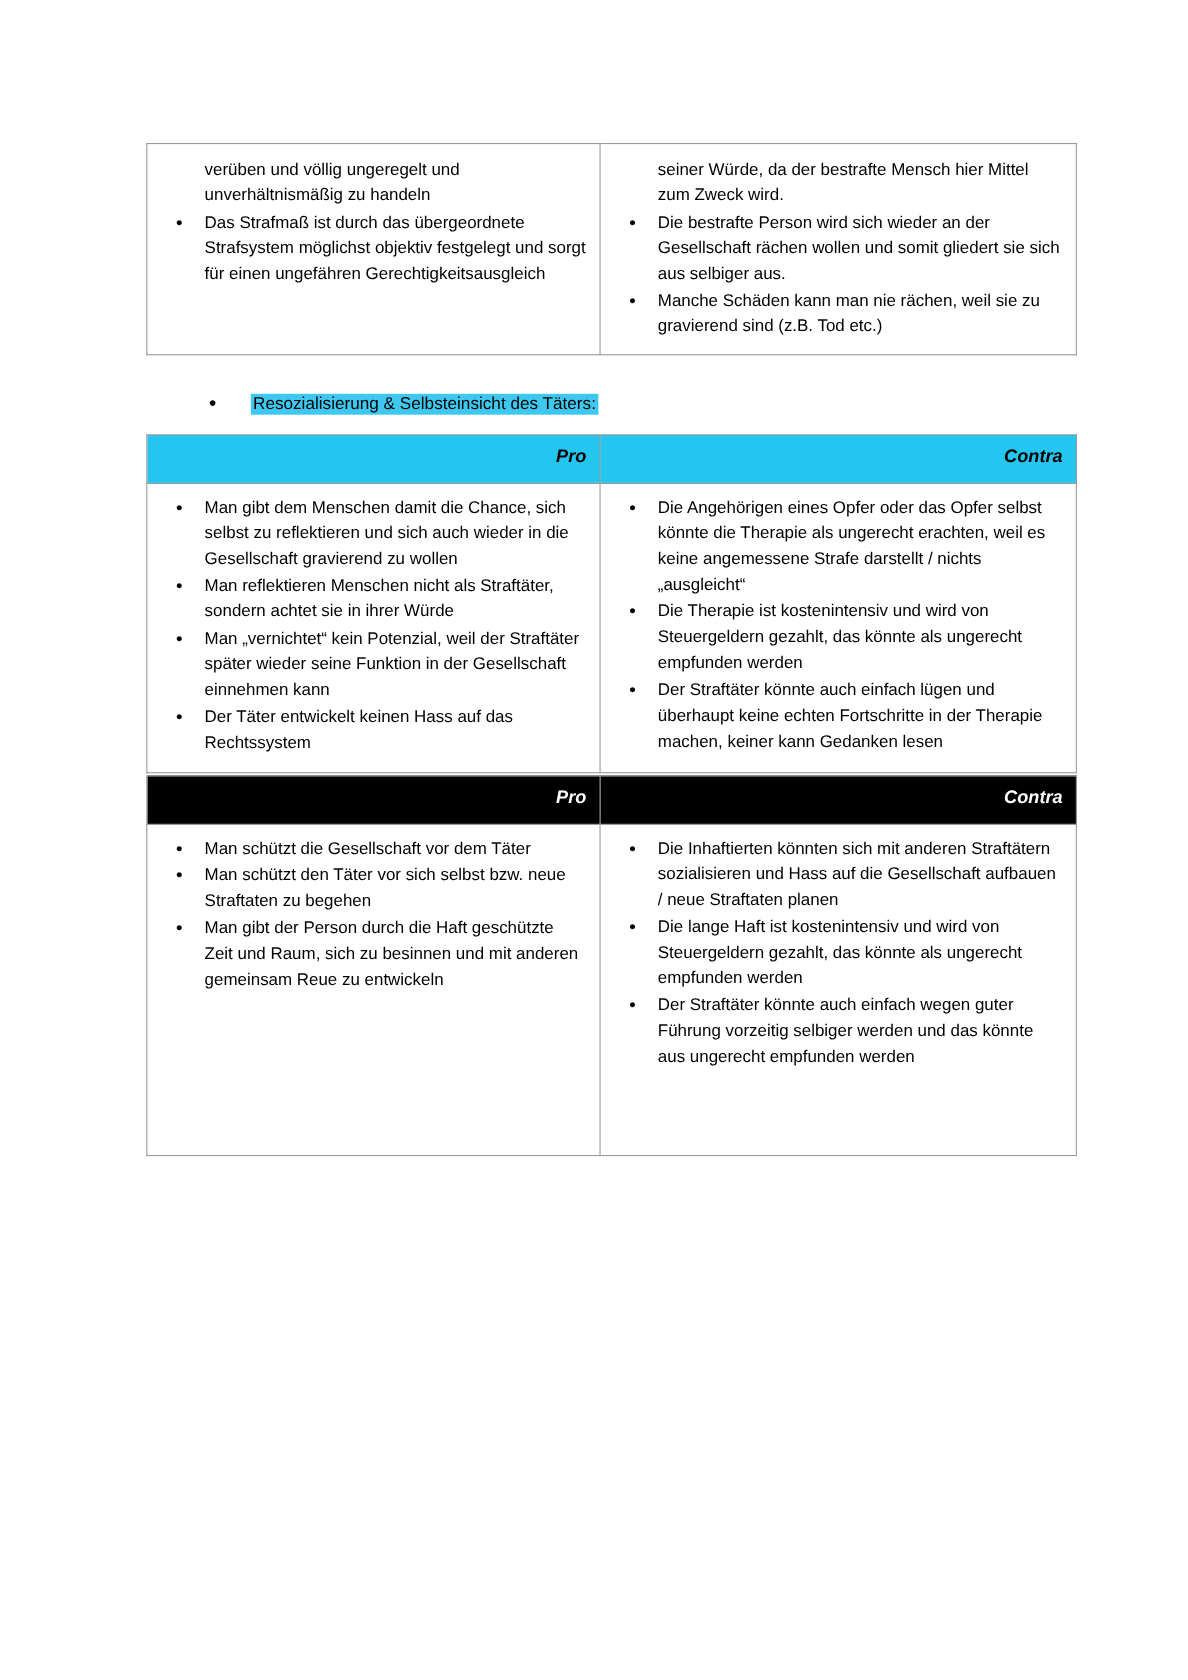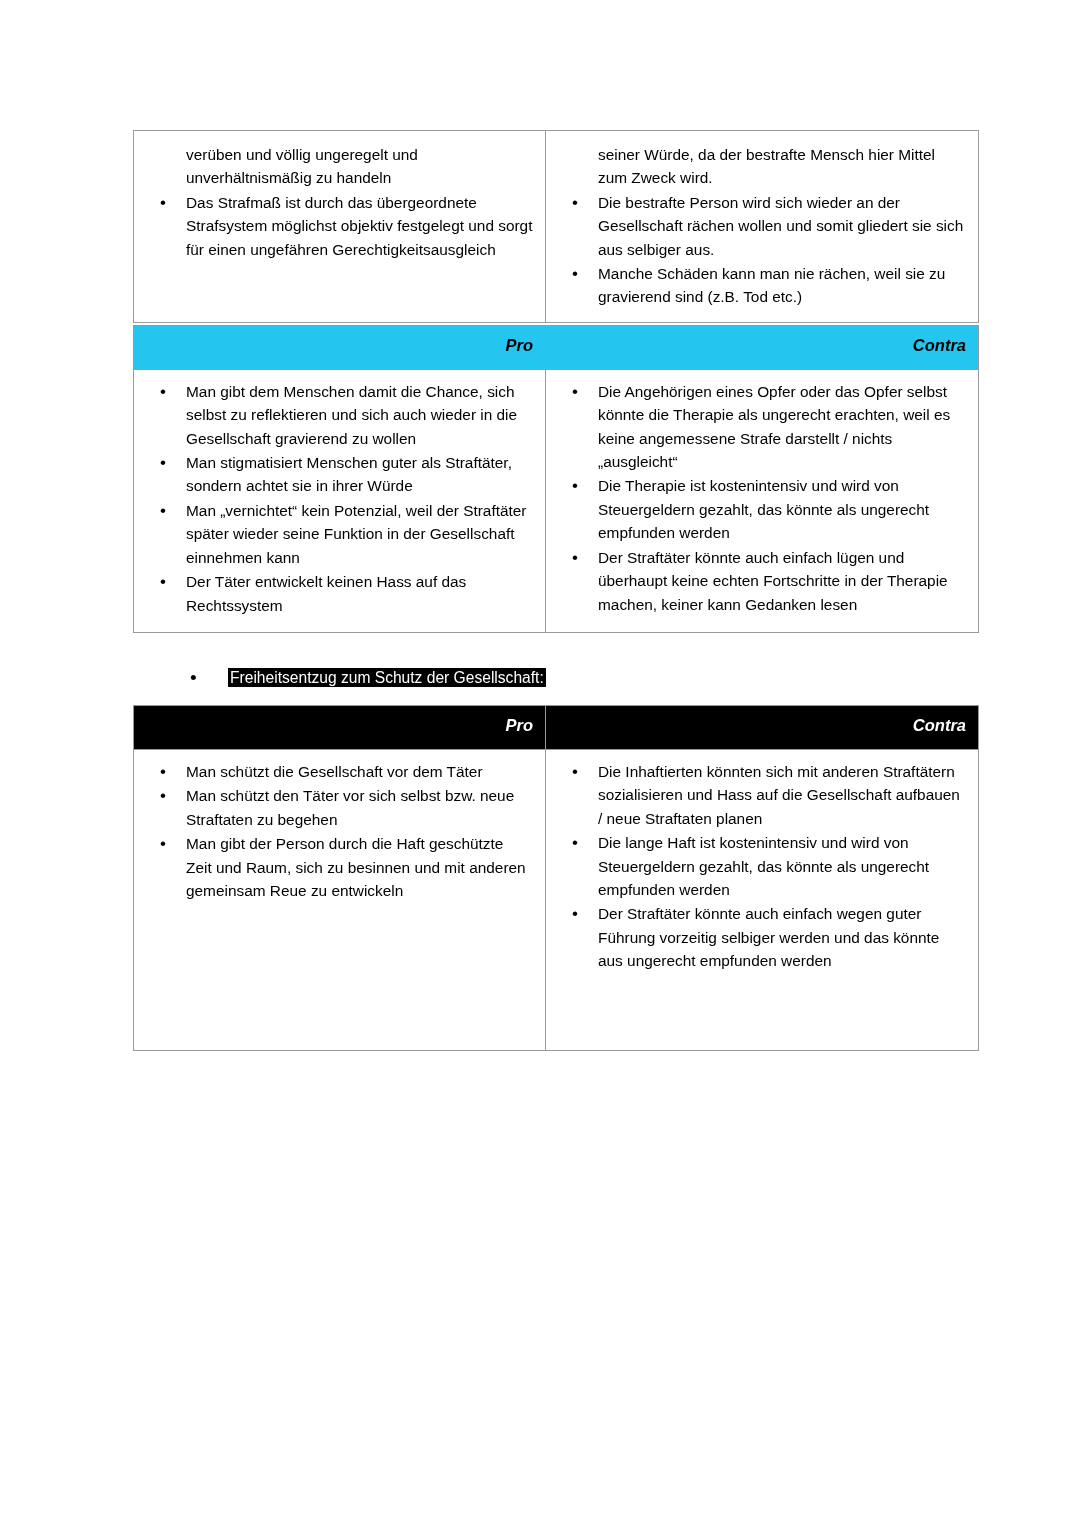--- a/index.html
+++ b/index.html
@@ -135,54 +135,54 @@
             <li class="nobullet">seiner Würde, da der bestrafte Mensch hier Mittel zum Zweck wird.</li>
             <li>Die bestrafte Person wird sich wieder an der Gesellschaft rächen wollen und somit gliedert sie sich aus selbiger aus.</li>
             <li>Manche Schäden kann man nie rächen, weil sie zu gravierend sind (z.B. Tod etc.)</li>
           </ul>
         </td>
       </tr>
     </tbody>
   </table>
 
 
+  <div class="sub-bullet">
+    <span class="hl-cyan">Resozialisierung &amp; Selbsteinsicht des Täters:</span>
+  </div>
 
   <table class="procon-table tbl2">
     <colgroup>
         <col class="left">
         <col class="right">
       </colgroup>
     <tbody>
       <tr>
         <th class="hdr-cell hdr-cyan">Pro</th>
         <th class="hdr-cell hdr-cyan">Contra</th>
       </tr>
       <tr>
         <td>
           <ul class="bullets">
             <li>Man gibt dem Menschen damit die Chance, sich selbst zu reflektieren und sich auch wieder in die Gesellschaft gravierend zu wollen</li>
-            <li>Man stigmatisiert Menschen guter als Straftäter, sondern achtet sie in ihrer Würde</li>
+            <li>Man reflektieren Menschen nicht als Straftäter, sondern achtet sie in ihrer Würde</li>
             <li>Man „vernichtet“ kein Potenzial, weil der Straftäter später wieder seine Funktion in der Gesellschaft einnehmen kann</li>
             <li>Der Täter entwickelt keinen Hass auf das Rechtssystem</li>
           </ul>
         </td>
         <td>
           <ul class="bullets">
             <li>Die Angehörigen eines Opfer oder das Opfer selbst könnte die Therapie als ungerecht erachten, weil es keine angemessene Strafe darstellt / nichts „ausgleicht“</li>
             <li>Die Therapie ist kostenintensiv und wird von Steuergeldern gezahlt, das könnte als ungerecht empfunden werden</li>
             <li>Der Straftäter könnte auch einfach lügen und überhaupt keine echten Fortschritte in der Therapie machen, keiner kann Gedanken lesen</li>
           </ul>
         </td>
       </tr>
     </tbody>
   </table>
 
-  <div class="sub-bullet">
-    <span class="hl-black">Freiheitsentzug zum Schutz der Gesellschaft:</span>
-  </div>
 
   <table class="procon-table tbl3">
     <colgroup>
         <col class="left">
         <col class="right">
       </colgroup>
     <tbody>
       <tr>
         <th class="hdr-cell hdr-black">Pro</th>
         <th class="hdr-cell hdr-black">Contra</th>

